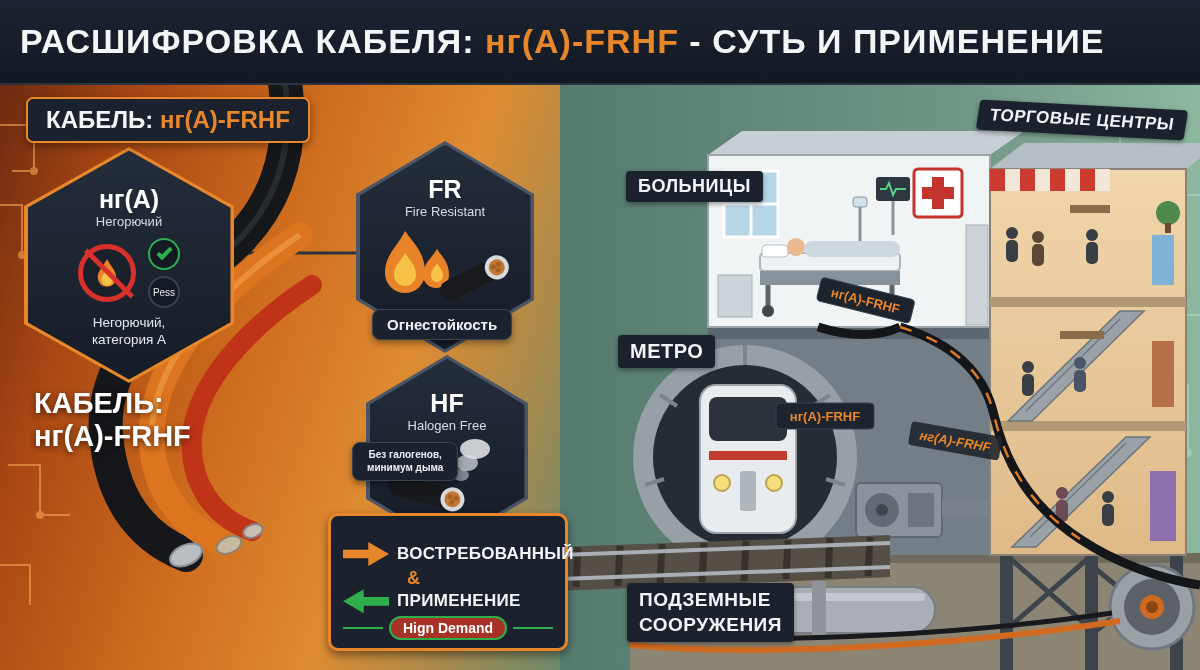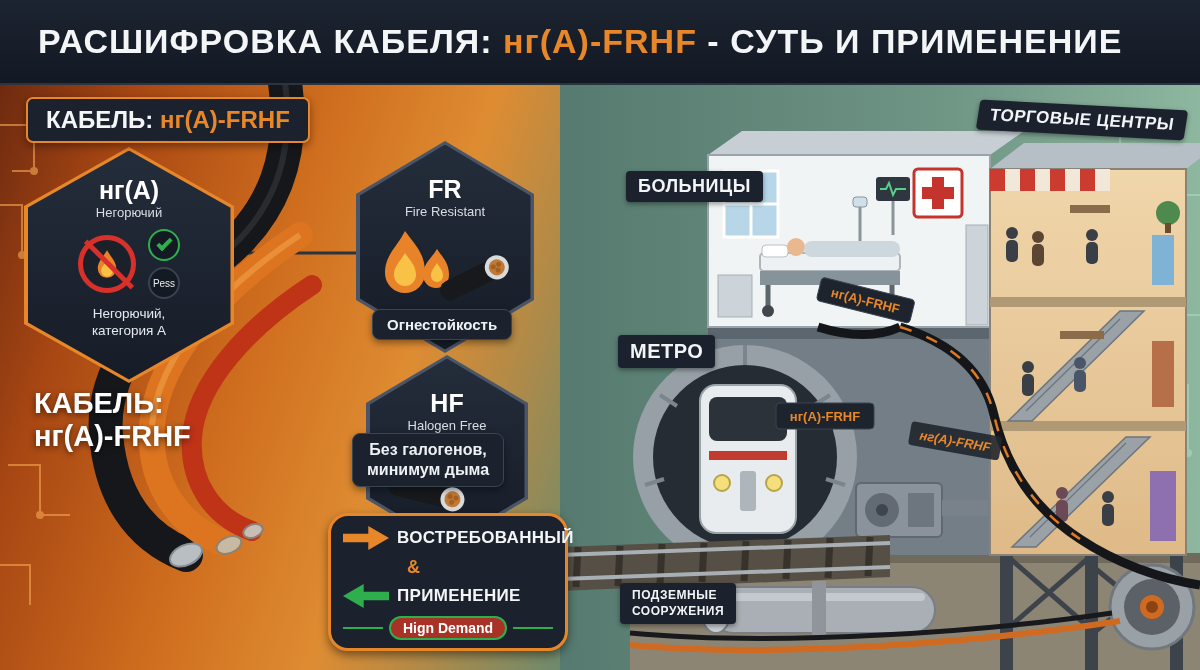--- a/index.html
+++ b/index.html
@@ -2,21 +2,21 @@
 <html><head>
 <meta charset="utf-8">
 <style>
   * { margin:0; padding:0; box-sizing:border-box; }
   html,body { width:1200px; height:670px; overflow:hidden; font-family:"Liberation Sans","DejaVu Sans",sans-serif; background:#0f141c; }
   .canvas { position:relative; width:1200px; height:670px; }
 
   
   .header { position:absolute; left:0; top:0; width:1200px; height:85px;
     background:linear-gradient(180deg,#1c2431,#131923); display:flex; align-items:center;
-    padding:0 38px; border-bottom:2px solid #2a3443; z-index:5; }
+    padding:0 20px; border-bottom:2px solid #2a3443; z-index:5; }
   .header h1 { font-size:34px; font-weight:800; color:#f3f5f7; letter-spacing:1px; white-space:nowrap; }
   .txt-orange { color:#e8872a; }
 
   
   .body { position:absolute; left:0; top:85px; width:1200px; height:585px;
     background:linear-gradient(108deg,#6e2a10 0%,#a84713 10%,#cf6d1e 24%,#de8c32 36%,#b08a48 44%,#6d8a6e 54%,#577f70 64%,#5d8a7a 100%); }
   .cable-art { position:absolute; left:0; top:0; width:560px; height:585px; z-index:1; }
 
   
   .cable-badge { position:absolute; left:26px; top:12px; z-index:3;
@@ -27,21 +27,21 @@
   
   .hex { position:absolute; z-index:2; clip-path:polygon(50% 0,100% 25%,100% 75%,50% 100%,0 75%,0 25%);
     display:flex; align-items:center; justify-content:center; }
   .hex-inner { width:calc(100% - 7px); height:calc(100% - 7px);
     clip-path:polygon(50% 0,100% 25%,100% 75%,50% 100%,0 75%,0 25%);
     background:linear-gradient(180deg,#242d3b,#161c27);
     display:flex; flex-direction:column; align-items:center; text-align:center; }
   .hex-nga { left:24px; top:62px; width:210px; height:236px; background:#e8872a; }
   .hex-fr  { left:356px; top:56px; width:178px; height:212px; background:#4a5567; }
   .hex-hf  { left:366px; top:270px; width:162px; height:192px; background:#4a5567; }
-  .hex-code { font-size:25px; font-weight:800; color:#ffffff; margin-top:27px; line-height:1; }
+  .hex-code { font-size:25px; font-weight:800; color:#ffffff; margin-top:36px; line-height:1; }
   .hex-fr .hex-code, .hex-hf .hex-code { margin-top:32px; }
   .hex-sub { font-size:13px; color:#d9dee4; margin-top:3px; max-width:110px; line-height:1.15; }
   .hex-cap { font-size:13.5px; color:#e6eaee; line-height:1.2; }
 
   .nga-icons { display:flex; align-items:center; gap:12px; margin:9px 0 7px; }
   .no-fire { position:relative; width:58px; height:58px; border:5px solid #d8302a; border-radius:50%;
     background:#1a212b; display:flex; align-items:center; justify-content:center; }
   .no-fire .slash { position:absolute; left:-7px; top:22px; width:66px; height:5px; background:#d8302a; transform:rotate(45deg); }
   .nga-right { display:flex; flex-direction:column; align-items:center; gap:6px; }
   .check-circle { width:32px; height:32px; border-radius:50%; border:2px solid #2fae4e; background:#141a23;
@@ -53,25 +53,25 @@
 
   
   .cable-caption { position:absolute; left:34px; top:302px; z-index:2; color:#fdfdfd; font-weight:800;
     font-size:29px; line-height:1.15; text-shadow:0 2px 6px rgba(0,0,0,.6); }
 
   
   .pill-badge { position:absolute; z-index:3; background:#1b222e; border:1px solid #3a4552; border-radius:8px;
     color:#eef1f4; font-weight:700; text-align:center; padding:6px 14px; font-size:15px;
     box-shadow:0 3px 7px rgba(0,0,0,.4); }
   .fr-badge { left:372px; top:224px; }
-  .hf-badge { left:352px; top:348px; font-size:16px; line-height:1.25; }
+  .hf-badge { left:352px; top:357px; font-size:10px; line-height:1.25; }
 
   
   .demand-box { position:absolute; left:328px; top:428px; width:240px; height:138px; z-index:3;
-    background:#1b222e; border:3px solid #e8872a; border-radius:20px; padding:10px 12px 8px;
+    background:#1b222e; border:3px solid #e8872a; border-radius:10px; padding:26px 12px 8px;
     display:flex; flex-direction:column; justify-content:space-between;
     box-shadow:0 4px 10px rgba(0,0,0,.45); }
   .demand-row { display:flex; align-items:center; gap:8px; }
   .demand-text { color:#f3f5f7; font-weight:800; font-size:17px; letter-spacing:.3px; }
   .amp { color:#e8872a; font-weight:800; font-size:18px; margin-left:64px; line-height:1; }
   .arrow { width:46px; height:24px; flex:0 0 46px; }
   .arrow-right { background:#e8872a; clip-path:polygon(0 32%,55% 32%,55% 0,100% 50%,55% 100%,55% 68%,0 68%); }
   .arrow-left  { background:#2fae4e; clip-path:polygon(100% 32%,45% 32%,45% 0,0 50%,45% 100%,45% 68%,100% 68%); }
   .demand-badge-row { display:flex; align-items:center; gap:6px; }
   .green-line { height:2px; background:#2fae4e; flex:1; }
@@ -79,21 +79,21 @@
     font-size:14px; font-weight:700; padding:2px 12px; white-space:nowrap; }
 
   
   .scene { position:absolute; left:560px; top:0; width:640px; height:585px; z-index:1; }
   .scene svg { position:absolute; inset:0; }
   .scene-label { position:absolute; z-index:4; background:#1b222e; color:#f2f4f6; font-weight:800;
     padding:5px 12px; border-radius:4px; letter-spacing:.5px; box-shadow:0 2px 5px rgba(0,0,0,.4); }
   .lbl-hospitals { left:66px; top:50px; font-size:18px;margin-top:36px; }
   .lbl-malls { left:418px; top:20px; font-size:17px; transform:rotate(3deg) skewX(-6deg); }
   .lbl-metro { left:58px; top:250px; font-size:20px; }
-  .lbl-underground { left:60px; top:498px; font-size:12px; line-height:1.3; }
+  .lbl-underground { left:67px; top:498px; font-size:19px; line-height:1.3; }
 </style>
 </head>
 <body>
 
 <div class="canvas">
 
   <div class="header">
     <h1><span>РАСШИФРОВКА КАБЕЛЯ: </span><span class="txt-orange">нг(А)-FRHF</span><span> - СУТЬ И ПРИМЕНЕНИЕ</span></h1>
   </div>
 

